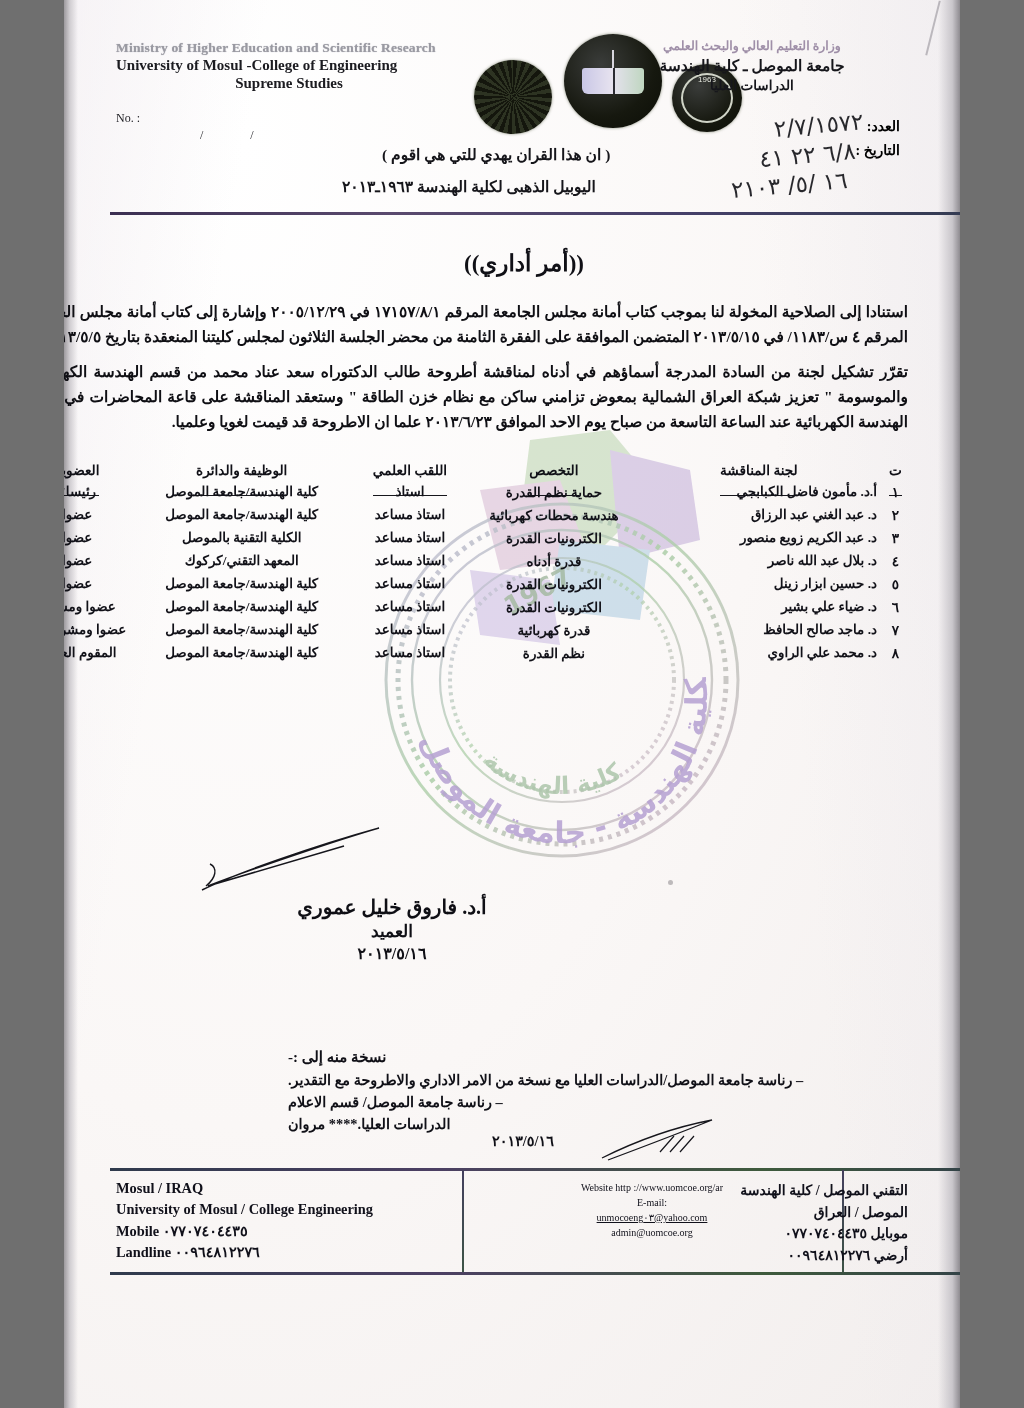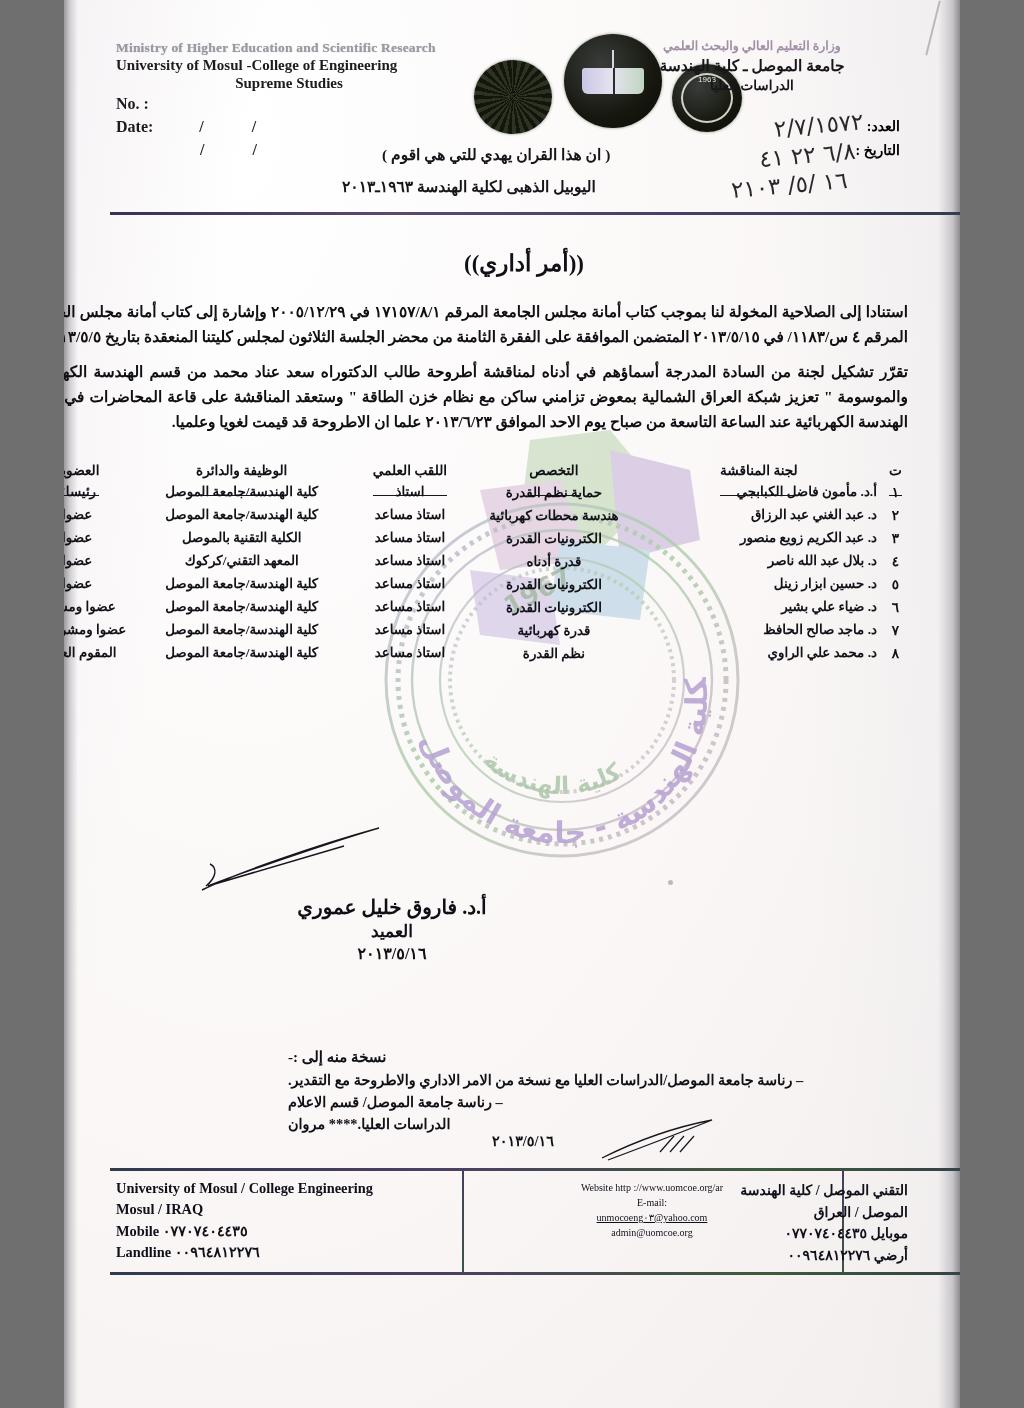--- a/index.html
+++ b/index.html
@@ -23,21 +23,21 @@
     background:linear-gradient(90deg,#9d9a9e 0%, #cfccd0 40%, rgba(255,255,255,0) 100%);}
   .edge-right{position:absolute;right:0;top:0;width:22px;height:1408px;
     background:linear-gradient(270deg,#8e8b90 0%, #c9c6cb 35%, rgba(255,255,255,0) 100%);}
 
   
   .hdr-en{position:absolute;left:52px;top:40px;width:380px;color:#1b1b20;}
   .hdr-en .ministry{font-size:13.5px;color:#9a9aa2;font-weight:bold;letter-spacing:.2px;
      text-shadow:0 0 1px rgba(150,150,160,.8);}
   .hdr-en .uni{font-size:15px;font-weight:bold;margin-top:1px;}
   .hdr-en .sup{font-size:15px;font-weight:bold;text-align:center;margin-top:1px;padding-right:34px;}
-  .hdr-en .nodate{font-size:16px;font-weight:bold;line-height:1.45;}
+  .hdr-en .nodate{margin-top:18px;font-size:12px;font-weight:normal;line-height:1.45;}
   .hdr-en .slashes{display:inline-block;margin-left:42px;letter-spacing:22px;}
   .hdr-en .slashes2{display:block;margin-left:84px;letter-spacing:22px;}
 
   .hdr-ar{position:absolute;right:58px;top:38px;width:300px;text-align:center;
      direction:rtl;color:#16161b;}
   .hdr-ar .ministry-ar{font-size:12.5px;color:#9f8fa8;font-weight:bold;}
   .hdr-ar .uni-ar{font-size:15.5px;font-weight:bold;margin-top:3px;}
   .hdr-ar .dept-ar{font-size:13.5px;font-weight:bold;margin-top:2px;}
 
   .fields{position:absolute;right:60px;top:118px;direction:rtl;font-size:14px;font-weight:bold;}
@@ -165,24 +165,20 @@
   <div class="paper-grain"></div>
   <div class="edge-left"></div>
   <div class="edge-right"></div>
 
   <div class="hdr-en">
     <div class="ministry">Ministry of Higher Education and Scientific Research</div>
     <div class="uni">University of Mosul -College of Engineering</div>
     <div class="sup">Supreme Studies</div>
     <div class="nodate">
       <div>No. :</div>
-      <div>
-        <span>Date:</span>
-        <span class="slashes">/    /</span>
-      </div>
       <span class="slashes2">/    /</span>
     </div>
   </div>
 
   <div class="seals">
     <div class="seal seal-a"></div>
     <div class="seal seal-b">
       <div class="stem"></div>
       <div class="book"></div>
     </div>
@@ -365,22 +361,22 @@
   <svg class="cc-ink" viewBox="0 0 120 46">
     <path d="M2,40 C30,26 70,10 112,2 C82,14 40,30 8,42" fill="none" stroke="#16161c" stroke-width="1.3"></path>
     <path d="M60,34 L74,18 M70,34 L84,18 M80,34 L94,18" fill="none" stroke="#16161c" stroke-width="1.2"></path>
   </svg>
 
   <div class="ftr-rule"></div>
   <div class="ftr-div ftr-div-l"></div>
   <div class="ftr-div ftr-div-r"></div>
 
   <div class="ftr-en">
+    <div>Mosul / IRAQ</div>
     <div>University of Mosul / College Engineering</div>
-    <div>Mosul / IRAQ</div>
     <div>
       <span>Mobile</span>
       <span>٠٧٧٠٧٤٠٤٤٣٥</span>
     </div>
     <div>
       <span>Landline</span>
       <span>٠٠٩٦٤٨١٢٢٧٦</span>
     </div>
   </div>
 

